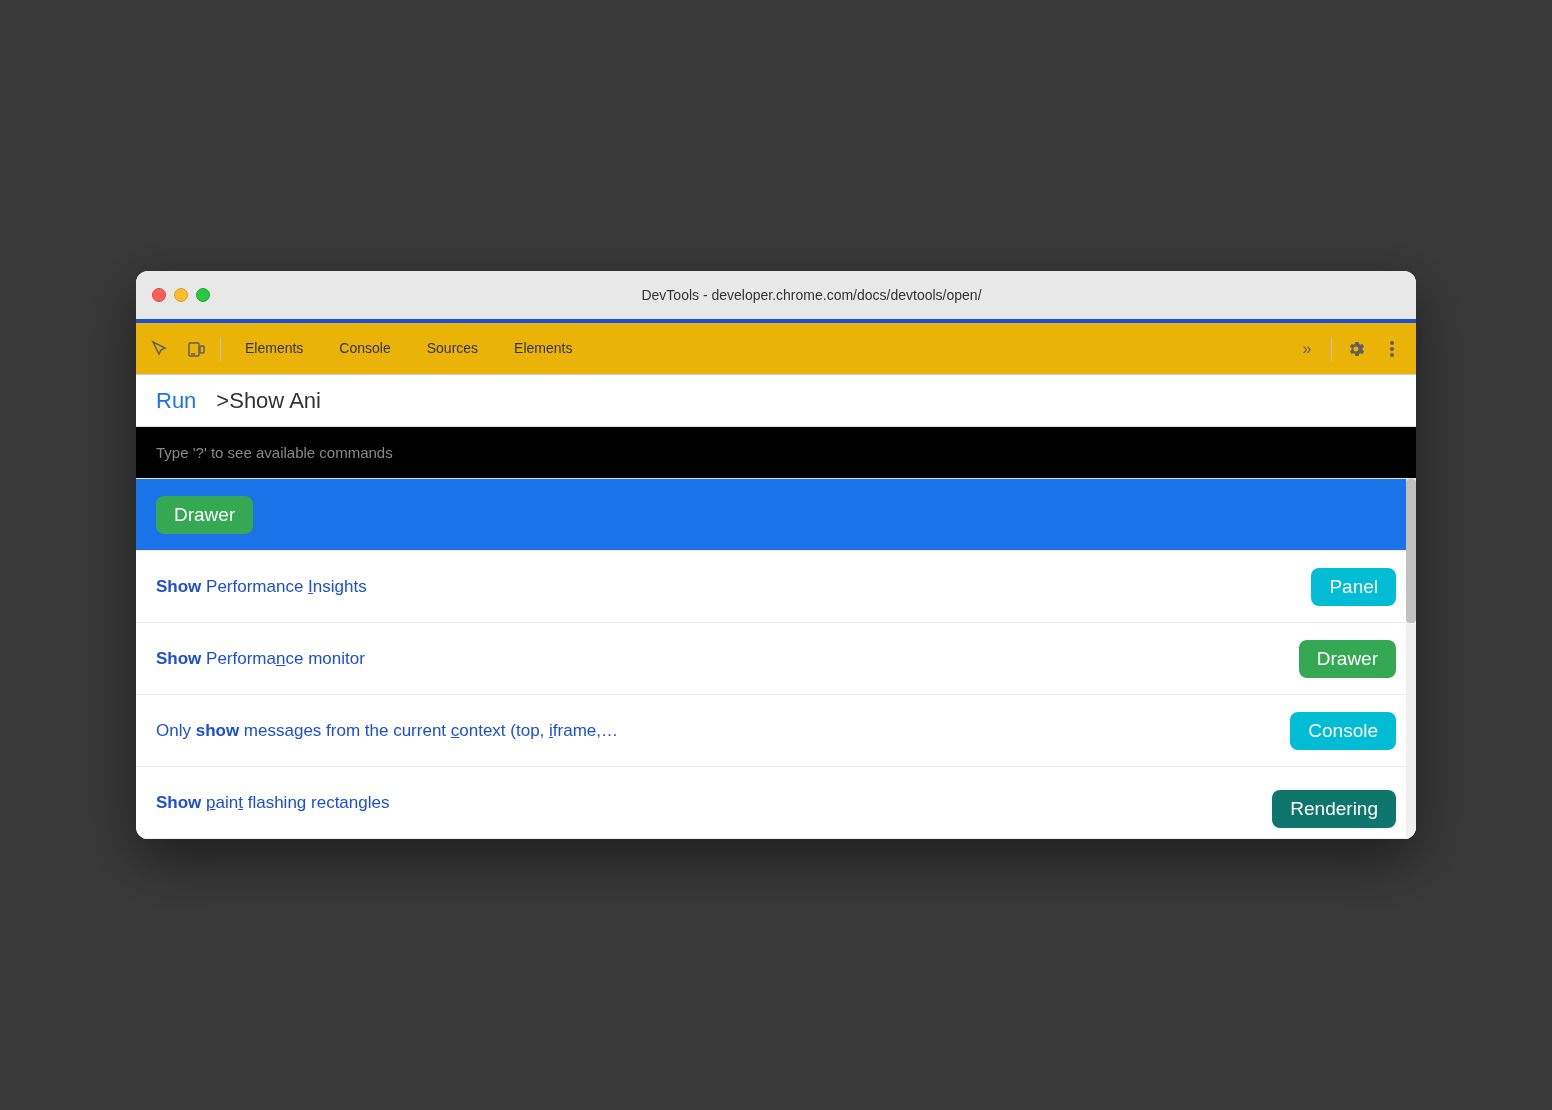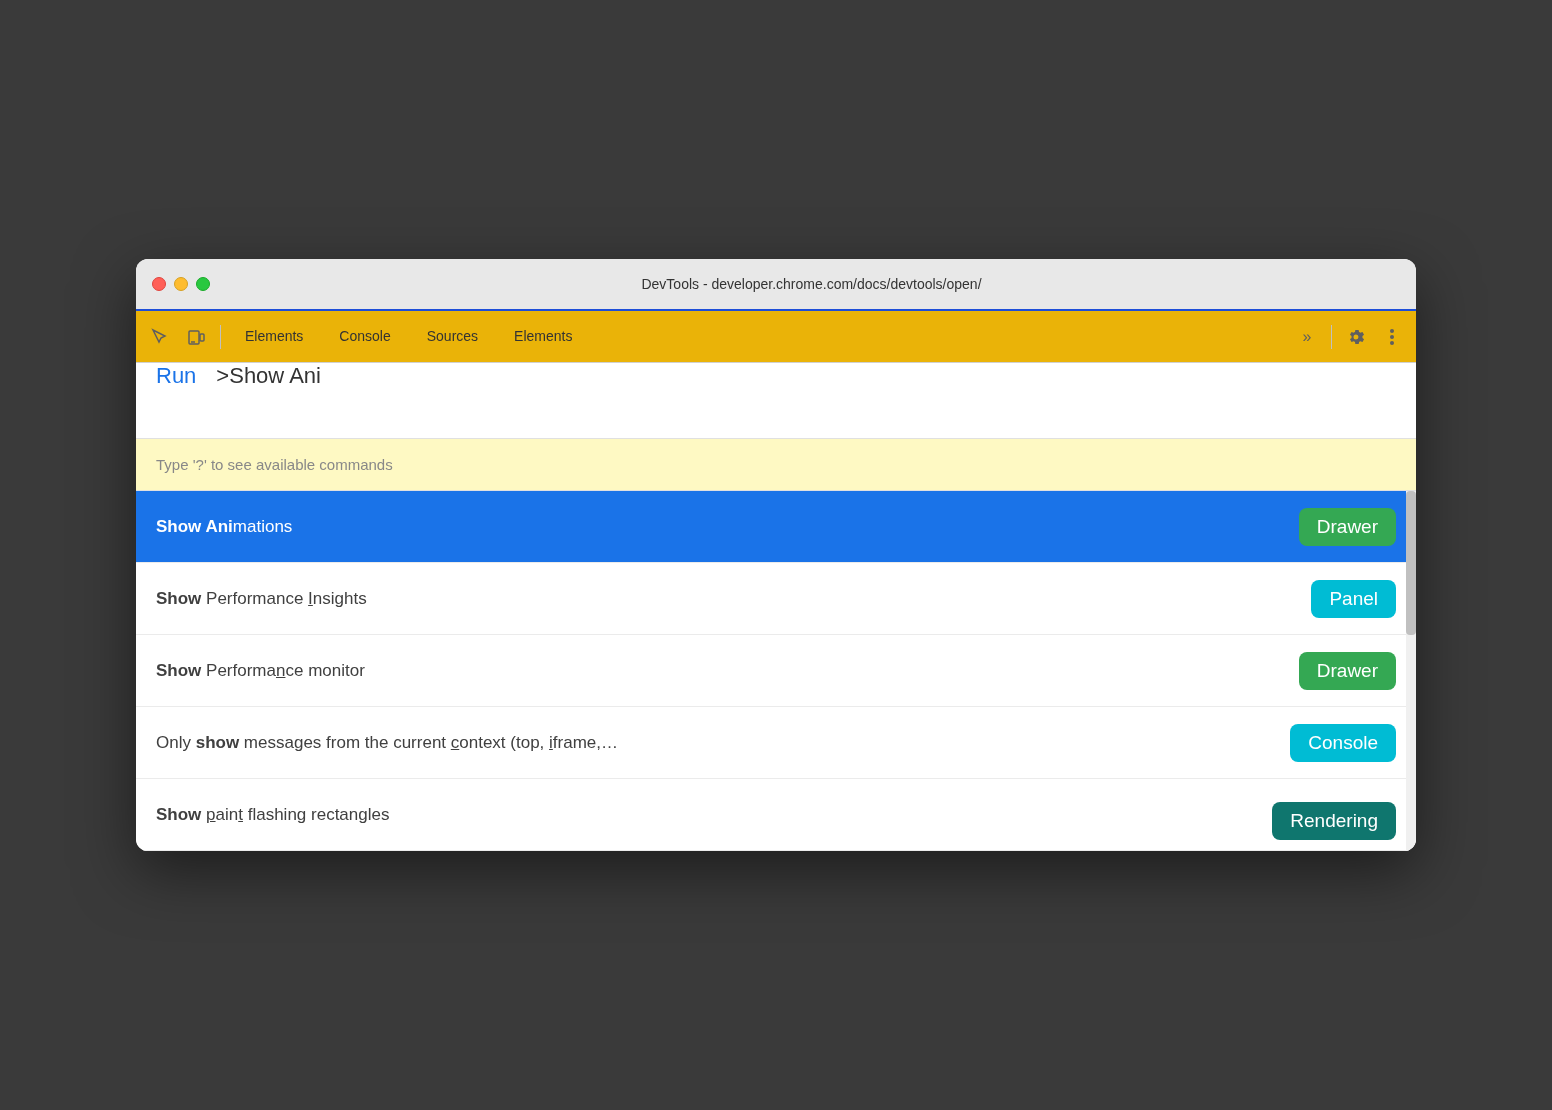--- a/index.html
+++ b/index.html
@@ -20,21 +20,21 @@
       overflow: hidden;
       box-shadow: 0 20px 60px rgba(0,0,0,0.5);
     }
 
     .titlebar {
       background: #e8e8e8;
       height: 52px;
       display: flex;
       align-items: center;
       padding: 0 16px;
-      border-bottom: 2px solid #1d4ed8;
+      border-bottom: 4px solid #1d4ed8;
       gap: 13px;
     }
 
     .traffic-lights {
       display: flex;
       gap: 8px;
       align-items: center;
     }
 
     .traffic-light {
@@ -101,22 +101,23 @@
       display: flex;
       align-items: center;
       gap: 4px;
     }
 
     .command-palette {
       padding: 0;
     }
 
     .command-run-row {
-      height: 76px;
-      display: flex;
+      height: 52px;
+      display: flex;
+      align-items: center;
       padding: 0 20px;
       border-bottom: 1px solid #e0e0e0;
       font-size: 22px;
       background: #fff;
     }
 
     .run-label {
       color: #1a73e8;
       font-weight: 400;
       margin-right: 8px;
@@ -126,21 +127,21 @@
       color: #333;
       font-weight: 400;
       margin-left: 12px;
     }
 
     .command-hint-row {
       height: 52px;
       display: flex;
       align-items: center;
       padding: 0 20px;
-      background: #fef9c3;
+      background: #000000;
       border-bottom: 1px solid #e0e0e0;
       font-size: 15px;
       color: #888;
     }
 
     .command-list {
       background: #fff;
     }
 
     .command-item {
@@ -152,21 +153,21 @@
       cursor: pointer;
     }
 
     .command-item.selected {
       background: #1a73e8;
     }
 
     .command-item-text {
       flex: 1;
       font-size: 17px;
-      color: #404040;
+      color: #1d4ed8;
     }
 
     .command-item.selected .command-item-text {
       color: #fff;
     }
 
     .command-item-text .bold {
       font-weight: 700;
     }
 
@@ -275,23 +276,20 @@
       <span class="run-query">&gt;Show Ani</span>
     </div>
 
     <div class="command-hint-row">
       <span>Type '?' to see available commands</span>
     </div>
 
     <div class="command-list scrollbar-area">
 
       <div class="command-item selected">
-        <span class="command-item-text">
-          <span class="bold">Show Ani</span><span class="normal">mations</span>
-        </span>
         <span class="badge badge-drawer">Drawer</span>
       </div>
 
       <div class="command-item">
         <span class="command-item-text">
           <span class="bold">Show</span><span class="normal"> Performance <span style="text-decoration:underline">I</span>nsights</span>
         </span>
         <span class="badge badge-panel">Panel</span>
       </div>
 

